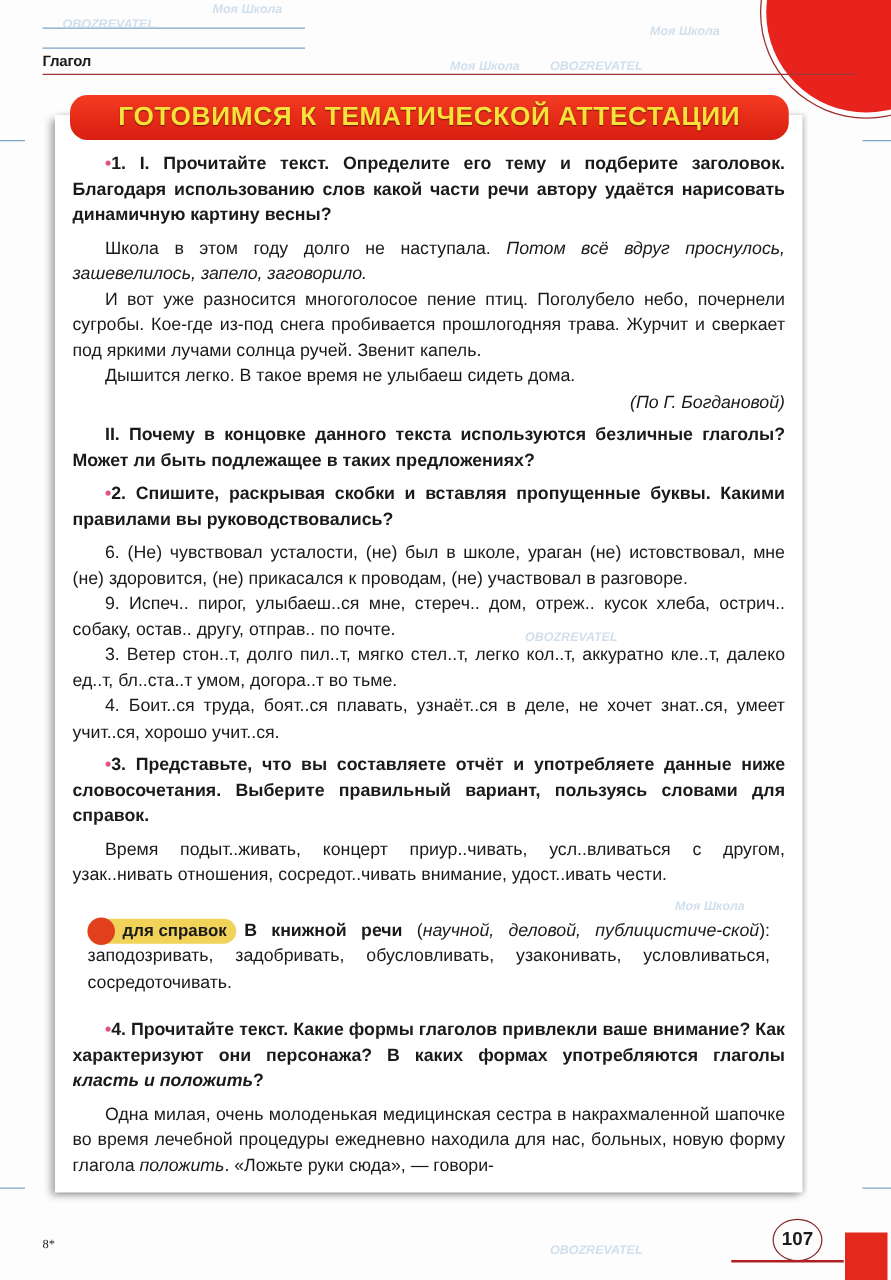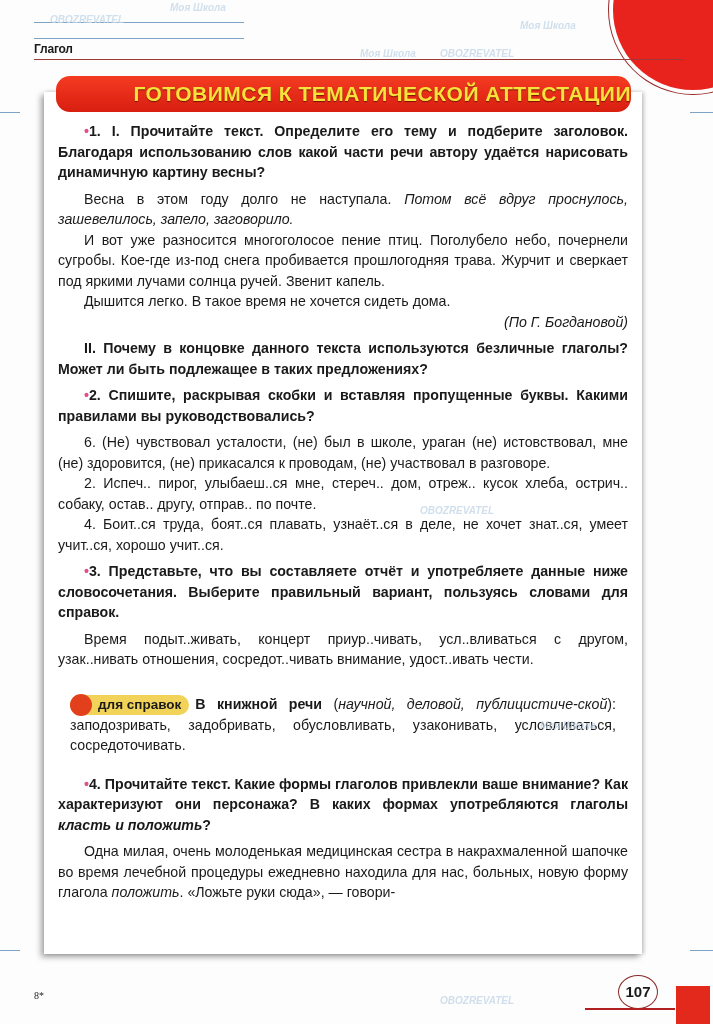--- a/index.html
+++ b/index.html
@@ -7,21 +7,21 @@
          font-family:"Liberation Sans", sans-serif; color:#1a1a1a; }
   .hl { position:absolute; height:1px; background:#7fa3c4; }
   .corner { position:absolute; right:-60px; top:-70px; width:160px; height:160px; border-radius:50%;
             background:#e8231d; box-shadow:0 0 0 4px #fdfdfd, 0 0 0 5px #9c2a2a; }
   .section-label { position:absolute; left:34px; top:42px; font-size:12px; font-weight:bold; letter-spacing:-0.2px; }
   .section-rule { position:absolute; left:34px; top:59px; width:650px; height:1px; background:#9c3a3a; }
   .card { position:absolute; left:44px; top:92px; width:598px; height:862px; background:#fff;
           box-shadow:-3px 3px 6px rgba(0,0,0,0.35), 2px 0 4px rgba(0,0,0,0.2); }
   .banner { position:absolute; left:56px; top:76px; width:575px; height:36px; border-radius:14px;
             background:linear-gradient(#f43b22,#d81e10); color:#f6e23a; font-weight:bold;
-            font-size:21px; letter-spacing:0.5px; text-align:right; line-height:36px;
+            font-size:21px; letter-spacing:0.5px; text-align:center; line-height:36px;
             text-shadow:0 1px 1px #7a1208; }
   .content { position:absolute; left:58px; top:121px; width:570px; font-size:14.2px; line-height:20.5px; }
   .q { font-weight:bold; text-indent:26px; margin:0; text-align:justify; }
   .p { text-indent:26px; margin:0; text-align:justify; }
   .p0 { margin:12px; text-align:justify; }
   .bullet { color:#e0508a; font-weight:bold; }
   .right { text-align:right; margin:0; }
   .gap { height:6px; }
   .ref-tag { display:inline-block; position:relative; height:20px; line-height:20px; padding:0 8px 0 28px;
              background:#f1d35a; border-radius:10px; font-weight:bold; font-size:13.5px; margin-right:6px; vertical-align:middle; }
@@ -43,32 +43,33 @@
 <div class="section-label">Глагол</div>
 <div class="section-rule"></div>
 
 <div class="card"></div>
 <div class="banner">ГОТОВИМСЯ К ТЕМАТИЧЕСКОЙ АТТЕСТАЦИИ</div>
 
 <div class="content">
 
   <p class="q"><span class="bullet">•</span><span>1. I. Прочитайте текст. Определите его тему и подберите заголовок. Благодаря использованию слов какой части речи автору удаётся нарисовать динамичную картину весны?</span></p>
   <div class="gap"></div>
-  <p class="p"><span>Весна в этом году долго не наступала. </span><i>Потом всё вдруг проснулось, зашевелилось, запело, заговорило.</i></p>
+  <p class="p"><span>Школа в этом году долго не наступала. </span><i>Потом всё вдруг проснулось, зашевелилось, запело, заговорило.</i></p>
   <p class="p">И вот уже разносится многоголосое пение птиц. Поголубело небо, почернели сугробы. Кое-где из-под снега пробивается прошлогодняя трава. Журчит и сверкает под яркими лучами солнца ручей. Звенит капель.</p>
-  <p class="p">Дышится легко. В такое время не хочется сидеть дома.</p>
+  <p class="p">Дышится легко. В такое время не улыбаеш сидеть дома.</p>
   <p class="right"><i>(По Г. Богдановой)</i></p>
   <div class="gap"></div>
   <p class="q">II. Почему в концовке данного текста используются безличные глаголы? Может ли быть подлежащее в таких предложениях?</p>
   <div class="gap"></div>
 
   <p class="q"><span class="bullet">•</span><span>2. Спишите, раскрывая скобки и вставляя пропущенные буквы. Какими правилами вы руководствовались?</span></p>
   <div class="gap"></div>
   <p class="p">6. (Не) чувствовал усталости, (не) был в школе, ураган (не) истовствовал, мне (не) здоровится, (не) прикасался к проводам, (не) участвовал в разговоре.</p>
-  <p class="p">2. Испеч.. пирог, улыбаеш..ся мне, стереч.. дом, отреж.. кусок хлеба, острич.. собаку, остав.. другу, отправ.. по почте.</p>
+  <p class="p">9. Испеч.. пирог, улыбаеш..ся мне, стереч.. дом, отреж.. кусок хлеба, острич.. собаку, остав.. другу, отправ.. по почте.</p>
+  <p class="p">3. Ветер стон..т, долго пил..т, мягко стел..т, легко кол..т, аккуратно кле..т, далеко ед..т, бл..ста..т умом, догора..т во тьме.</p>
   <p class="p">4. Боит..ся труда, боят..ся плавать, узнаёт..ся в деле, не хочет знат..ся, умеет учит..ся, хорошо учит..ся.</p>
   <div class="gap"></div>
 
   <p class="q"><span class="bullet">•</span><span>3. Представьте, что вы составляете отчёт и употребляете данные ниже словосочетания. Выберите правильный вариант, пользуясь словами для справок.</span></p>
   <div class="gap"></div>
   <p class="p">Время подыт..живать, концерт приур..чивать, усл..вливаться с другом, узак..нивать отношения, сосредот..чивать внимание, удост..ивать чести.</p>
   <div class="gap"></div>
     <div class="gap"></div>
 
   <p class="p0"><span class="ref-tag"><span class="ref-dot"></span><span>для справок</span></span><b>В книжной речи</b><span> (</span><i>научной, деловой, публицистиче-</i><i>ской</i><span>): заподозривать, задобривать, обусловливать, узаконивать, условливаться, сосредоточивать.</span></p>

